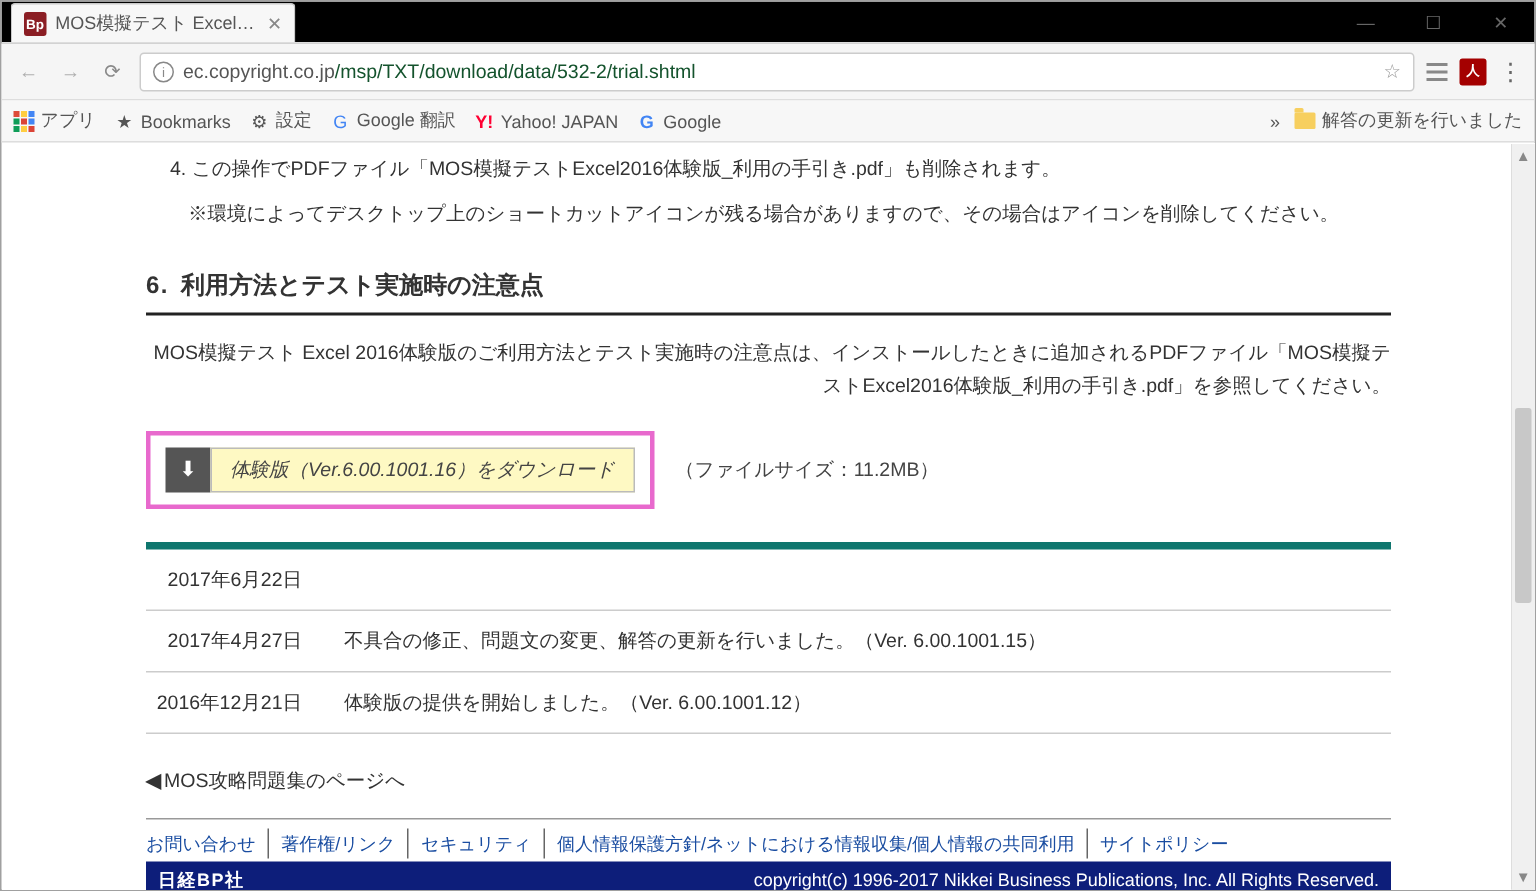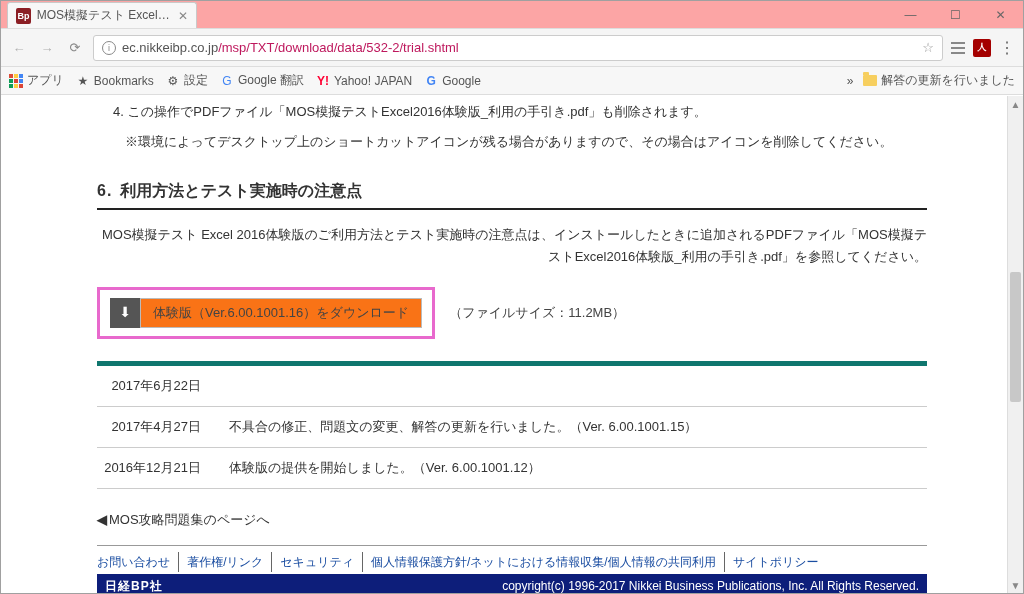--- a/index.html
+++ b/index.html
@@ -1,19 +1,19 @@
 <!DOCTYPE html>
 <html><head>
 <meta charset="utf-8">
 <style>
   * { box-sizing: border-box; }
   body { margin: 0; font-family: "Meiryo", "Hiragino Kaku Gothic ProN", sans-serif; font-size: 13px; color: #333; background: #fff; }
   .window { width: 1024px; height: 594px; border: 1px solid #a0a0a0; display: flex; flex-direction: column; overflow: hidden; position: relative; }
   
-  .titlebar { height: 28px; background: #fca5a5; display: flex; justify-content: space-between; align-items: stretch; border-bottom: 1px solid #ddd; }
+  .titlebar { height: 28px; background: #000000; display: flex; justify-content: space-between; align-items: stretch; border-bottom: 1px solid #ddd; }
   .tabrow { display: flex; align-items: flex-end; padding-left: 6px; height: 100%; }
   .favicon { width: 16px; height: 16px; background: #8b1e24; border-radius: 2px; color:#fff; font-size:9px; font-weight:bold; display:flex; align-items:center; justify-content:center; margin:0 6px 0 4px; }
   .tab { display: flex; align-items: center; height: 26px; padding: 0 8px 0 4px; border: 1px solid #c9c9c9; border-bottom: none; border-top-left-radius: 3px; border-top-right-radius: 3px; background: #f7f7f7; font-size: 12px; color:#555; max-width: 190px; }
   .tab-title { white-space: nowrap; overflow: hidden; text-overflow: ellipsis; max-width: 140px; }
   .tab-close { margin-left: 8px; color:#888; cursor: pointer; }
   .winbtns { display: flex; }
   .winbtn { width: 45px; display: flex; align-items: center; justify-content: center; font-size: 12px; color:#666; }
   
   .addrbar { height: 38px; background: #f5f5f5; display: flex; align-items: center; padding: 0 8px; gap: 8px; border-bottom: 1px solid #ddd; }
   .navicon { width: 20px; height: 20px; display:flex; align-items:center; justify-content:center; color:#888; cursor:pointer; }
@@ -40,21 +40,21 @@
   .page { width: 830px; margin: 0 auto; padding: 6px 0 0 0; font-size:13px; line-height:1.7; }
   .list4 { margin: 0 0 8px 0; padding-left: 16px; }
   .note { margin: 6px 0 24px 28px; }
   h2.sec { font-size: 16px; font-weight: bold; margin: 18px 0 4px 0; padding-bottom: 4px; border-bottom: 2px solid #222; }
   .secnum { margin-right: 8px; letter-spacing:1px;}
   .para { margin: 14px 0 18px 0; text-align: right; }
   .dlrow { display:flex; align-items:center; gap:14px; margin: 10px 0 22px 0; }
   .dlbtn-wrap { border:3px solid #e869cd; padding:8px 10px; display:flex; align-items:center; }
   .dlbtn { display:flex; align-items:center; }
   .dlbtn-ic { width:30px; height:30px; background:#555; color:#fff; display:flex; align-items:center; justify-content:center; font-size:14px; }
-  .dlbtn-label { height:30px; display:flex; align-items:center; padding:0 12px; border:1px solid #bbb; color:#444; font-size:13px; background:#f97316; }
+  .dlbtn-label { height:30px; display:flex; align-items:center; padding:0 12px; border:1px solid #bbb; color:#444; font-size:13px; background:#fef9c3;font-style:italic; }
   .filesize { color:#444; }
   .hist { border-top:5px solid #0f766e;text-align:right; }
   .hist-row { display:flex; gap:28px; padding:9px 4px; border-bottom:1px solid #ccc; font-size:13px; }
   .hist-date { width: 100px; white-space:nowrap; }
   .backlink { margin: 20px 0 14px 0; cursor:pointer; }
   .backlink .arrow { font-weight:bold; margin-right:2px; }
   
   .footer-links { border-top:1px solid #999; padding:6px 0 2px 0; font-size:12px; color:#1a4da1; display:flex; gap:0; }
   .footer-links span { padding:0 8px; border-right:1px solid #666; cursor:pointer; }
   .footer-links span:first-child { padding-left:0; }
@@ -88,21 +88,21 @@
       <div class="winbtn close">✕</div>
     </div>
   </div>
 
   <div class="addrbar">
     <div class="navicon gray">←</div>
     <div class="navicon gray">→</div>
     <div class="navicon">⟳</div>
     <div class="omnibox">
       <span class="info-icon">i</span>
-      <span class="url"><span>ec.nikkeibp.co.jp</span><span style="color:#be185d">/msp/TXT/download/data/532-2/trial.shtml</span></span>
+      <span class="url"><span>ec.copyright.co.jp</span><span style="color:#14532d">/msp/TXT/download/data/532-2/trial.shtml</span></span>
       <span class="star">☆</span>
     </div>
     <span class="lines"></span>
     <div class="pdf-icon">人</div>
     <div class="dots">⋮</div>
   </div>
 
   <div class="bmbar">
     <div class="bm">
       <span class="apps-icon">

